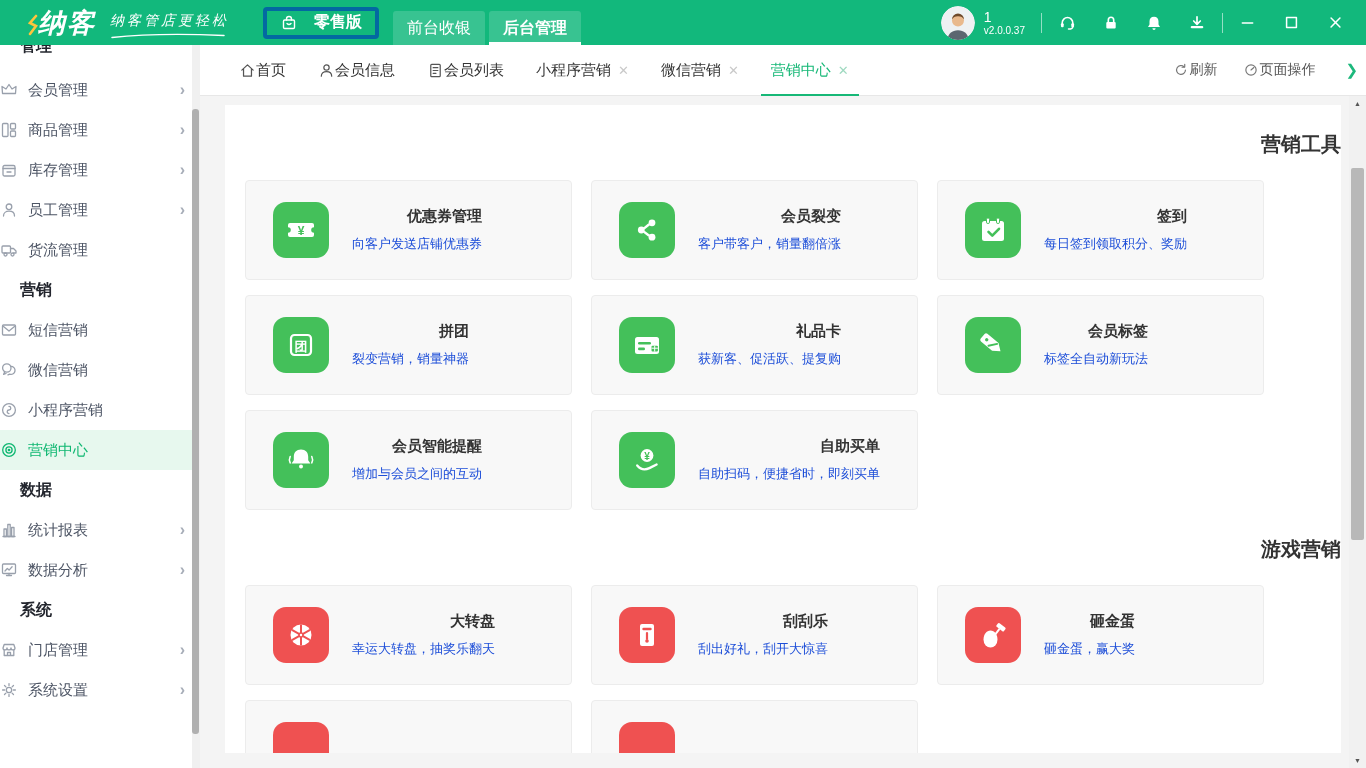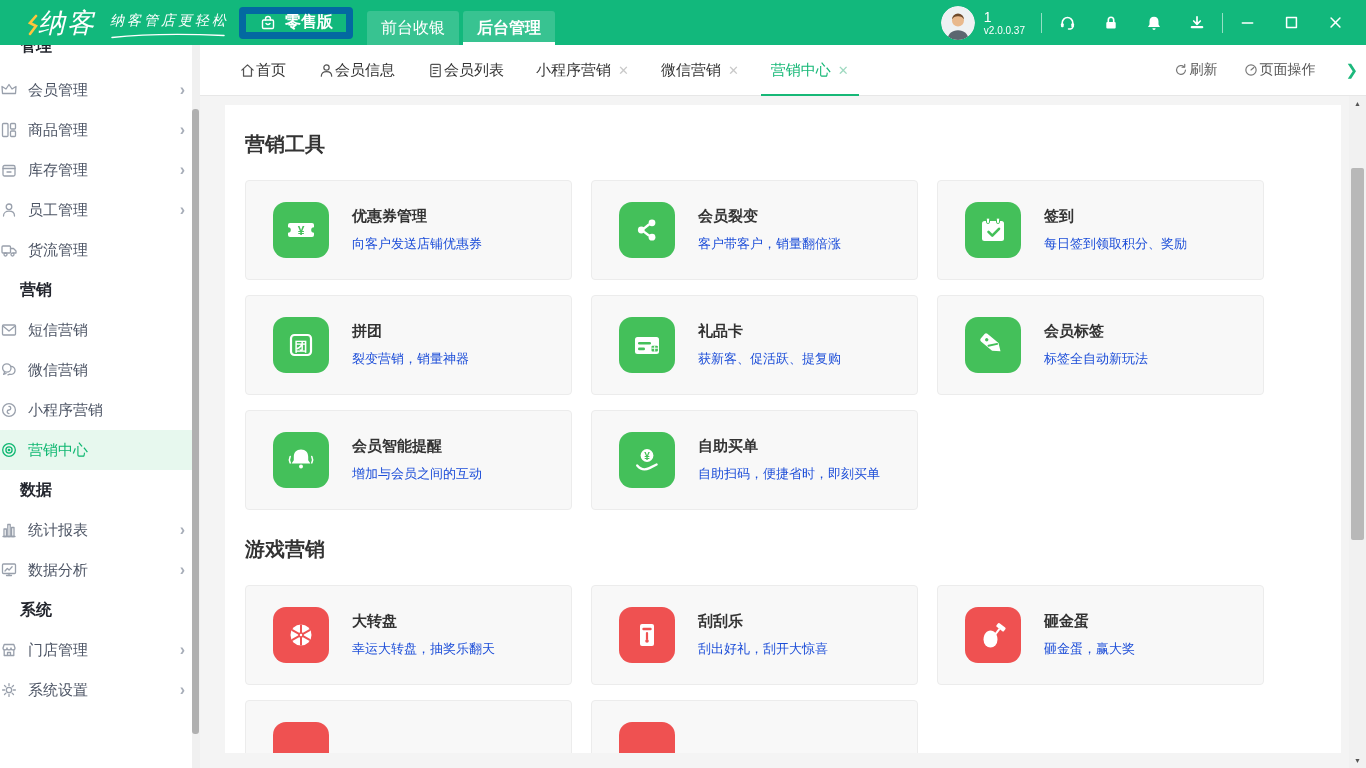--- a/index.html
+++ b/index.html
@@ -2,25 +2,25 @@
 <html><head>
 <meta charset="utf-8">
 <style>
   * { margin:0; padding:0; box-sizing:border-box; }
   html,body { width:1366px; height:768px; overflow:hidden; }
   body { font-family:"Liberation Sans","DejaVu Sans",sans-serif; background:#fff; }
   svg { display:block; }
 
   
   .topbar { height:45px; background:#12b87c; display:flex; align-items:center; color:#fff; }
-  .logo { font-size:27px; font-weight:normal; font-style:italic; letter-spacing:2px; margin-left:30px; position:relative; padding-left:8px; }
+  .logo { font-size:27px; font-weight:bold; font-style:italic; letter-spacing:2px; margin-left:30px; position:relative; padding-left:8px; }
   .logo-accent { position:absolute; left:-2px; top:9px; }
   .slogan { font-style:italic; font-size:14px; letter-spacing:3px; margin-left:14px; position:relative; top:-2px; }
   .slogan .swoosh { position:absolute; left:0; top:20px; }
-  .edition-btn { margin-left:10px; border:7px solid #0369a1; border-radius:4px; height:32px; padding:0 13px; display:flex; align-items:center; gap:8px; font-size:16px; font-weight:bold; cursor:pointer; }
+  .edition-btn { margin-left:34px; border:4px solid #0369a1; border-radius:4px; height:32px; padding:0 13px; display:flex; align-items:center; gap:16px; font-size:16px; font-weight:bold; cursor:pointer; }
   .top-nav { display:flex; align-self:flex-end; height:34px; margin-left:14px; }
   .tnav { width:92px; display:flex; align-items:center; justify-content:center; font-size:16px; background:rgba(255,255,255,.16); margin-right:4px; border-radius:3px 3px 0 0; position:relative; cursor:pointer; }
   .tnav.active { font-weight:bold; }
   .tnav.active::after { content:""; position:absolute; left:0; right:0; bottom:0; height:3px; background:#fff; }
   .user { margin-left:auto; display:flex; align-items:center; gap:9px; cursor:pointer; }
   .avatar { width:34px; height:34px; border-radius:50%; overflow:hidden; flex:none; }
   .user-meta { line-height:1.15; }
   .user-name { font-size:14px; }
   .user-ver { font-size:10px; }
   .tb-sep { width:1px; height:20px; background:rgba(255,255,255,.55); margin:0 16px; }
@@ -54,21 +54,21 @@
   .tab .close { display:none; color:#c9c9c9; font-size:13px; margin-left:7px; }
   .tab.closable .close { display:block; }
   .tab.active { color:#17b877; }
   .tab.active .close { color:#9fd9c0; }
   .tab.active::after { content:""; position:absolute; left:4px; right:4px; bottom:0; height:2px; background:#17b877; }
   .tab-actions { margin-left:auto; display:flex; align-items:center; gap:26px; color:#555; font-size:14px; }
   .taction { display:flex; align-items:center; cursor:pointer; }
   .taction .aicon { width:16px; height:16px; color:#777; }
   .tab-scroll { color:#1db87c; font-weight:bold; font-size:15px; margin:0 8px 0 4px; cursor:pointer; }
 
-  .content { flex:1; padding:9px 0 0 25px; position:relative; }
+  .content { flex:1; padding:9px 0 0 25px; position:relative;text-align:right; }
   .panel { width:1116px; height:648px; background:#fff; overflow:hidden; }
   .mkt-title { font-family:"Liberation Serif","DejaVu Serif",serif; font-size:20px; font-weight:bold; color:#333; margin-left:20px; padding-top:26px; }
   .cards { display:grid; grid-template-columns:repeat(3,327px); gap:15px 19px; margin:22px 0 0 20px; }
   .card { height:100px; background:#f8f8f8; border:1px solid #ececec; border-radius:4px; display:flex; align-items:center; padding-left:27px; cursor:pointer; }
   .card-icon { width:56px; height:56px; border-radius:13px; display:flex; align-items:center; justify-content:center; flex:none; }
   .card-icon[data-variant="green"] { background:#44c05a; }
   .card-icon[data-variant="red"] { background:#ef5151; }
   .card-text { margin-left:23px; }
   .card-title { font-size:15px; font-weight:bold; color:#333; }
   .card-desc { font-size:13px; color:#1d4ed8; margin-top:9px; }

